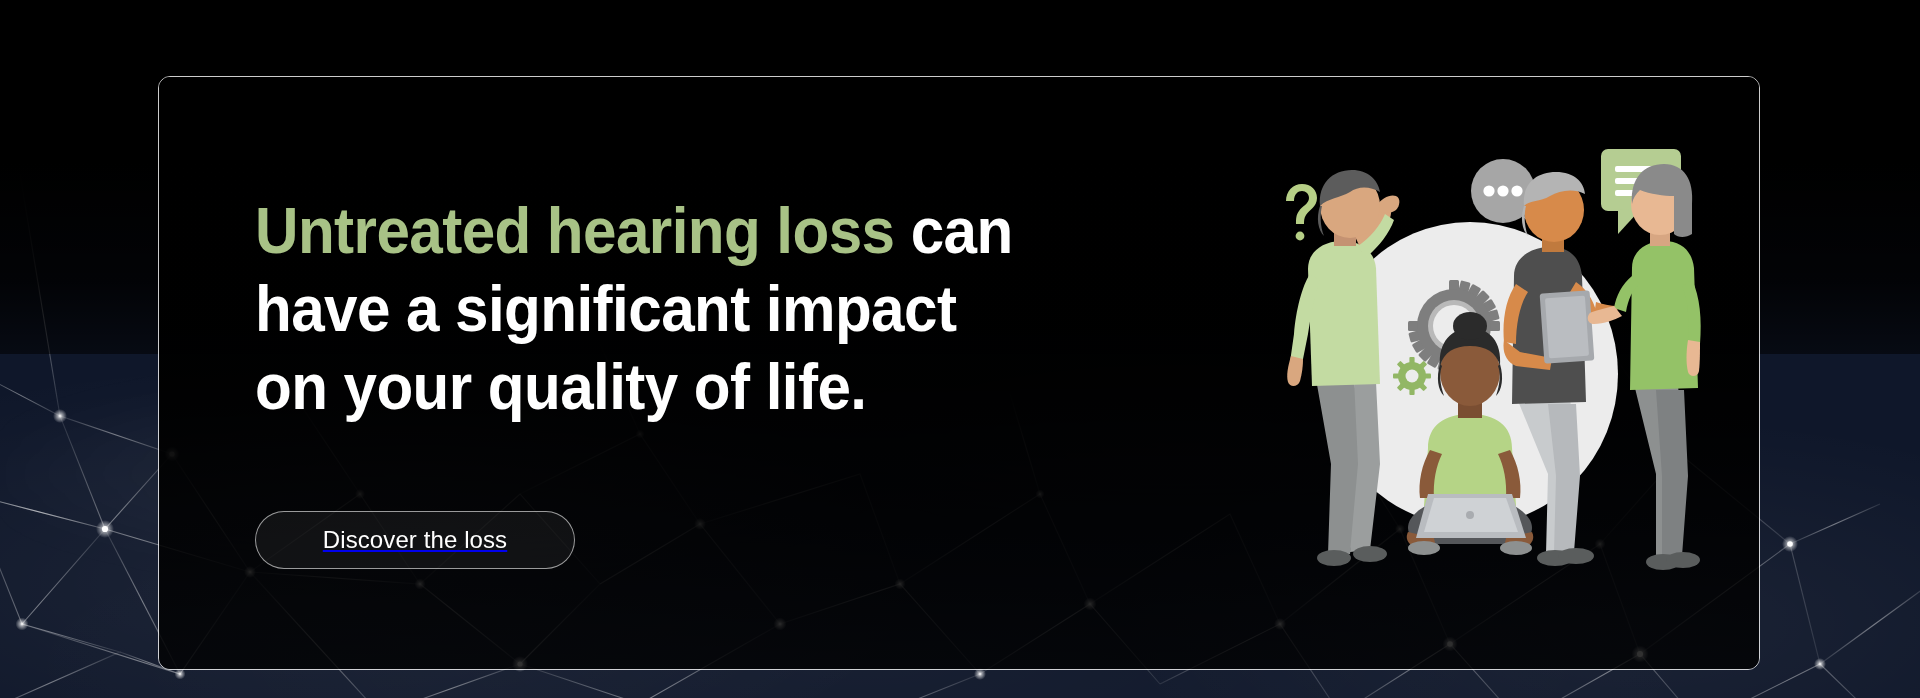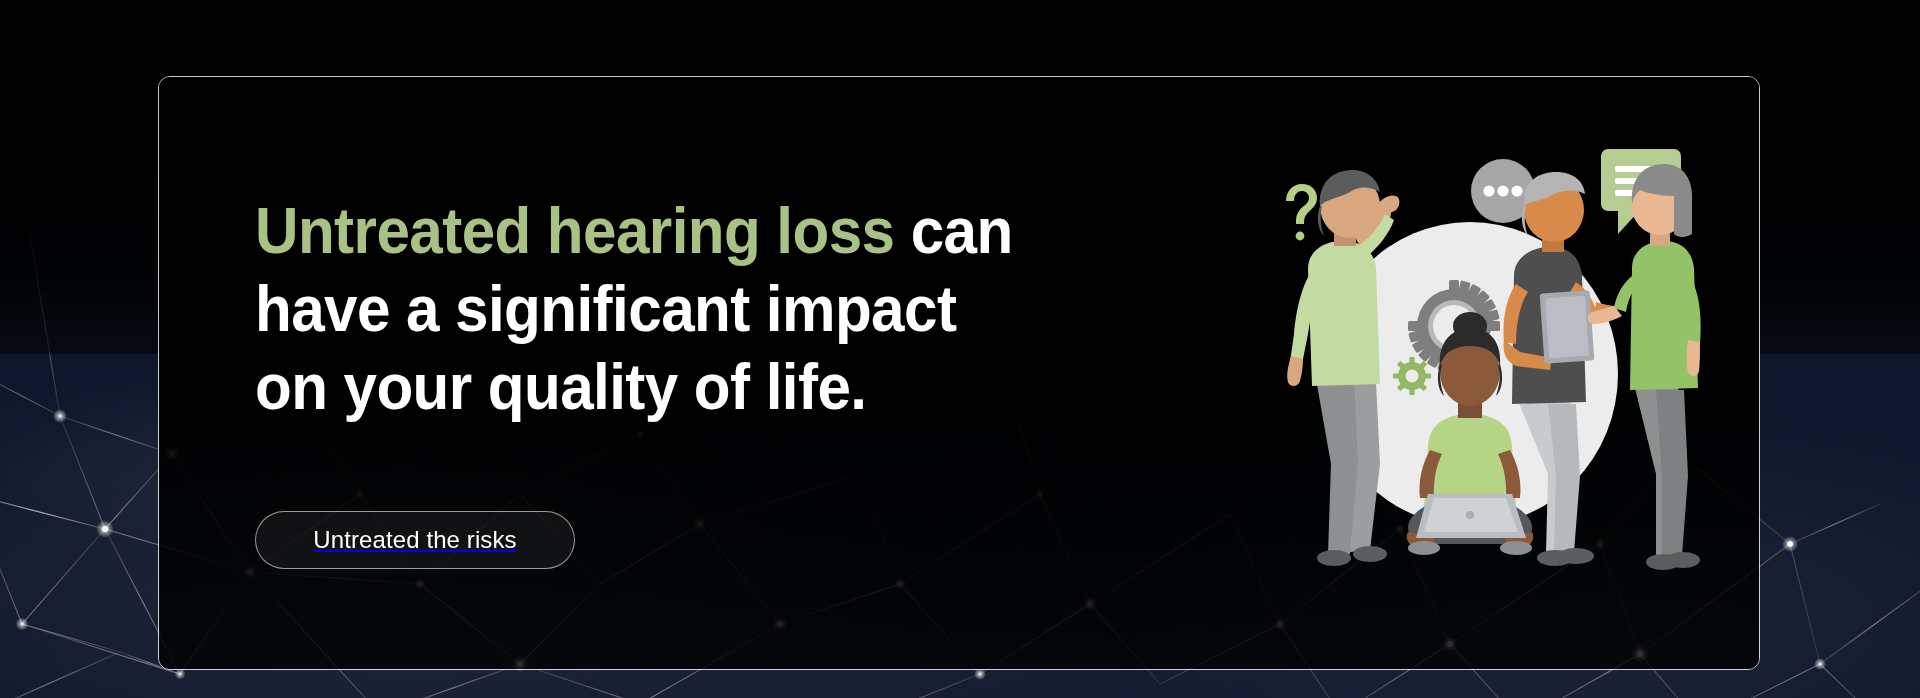--- a/index.html
+++ b/index.html
@@ -206,21 +206,21 @@
     <div class="card-inner-shade"></div>
   </div>
 
   <h1 class="headline">
     <span class="hl-line"><span class="hl-green">Untreated hearing loss</span><span> can</span></span>
     <span class="hl-line">have a significant impact</span>
     <span class="hl-line">on your quality of life.</span>
   </h1>
 
   <a class="cta" href="#">
-    <span class="cta-label">Untreated the risks</span>
+    <span class="cta-label">Discover the loss</span>
   </a>
 
   <div class="illus">
     <svg viewBox="0 0 460 440">
 
       <ellipse cx="212" cy="240" rx="148" ry="152" fill="#ececec"></ellipse>
 
       <g>
         <g transform="translate(196,192)">
           <g fill="#7e7e7e">

